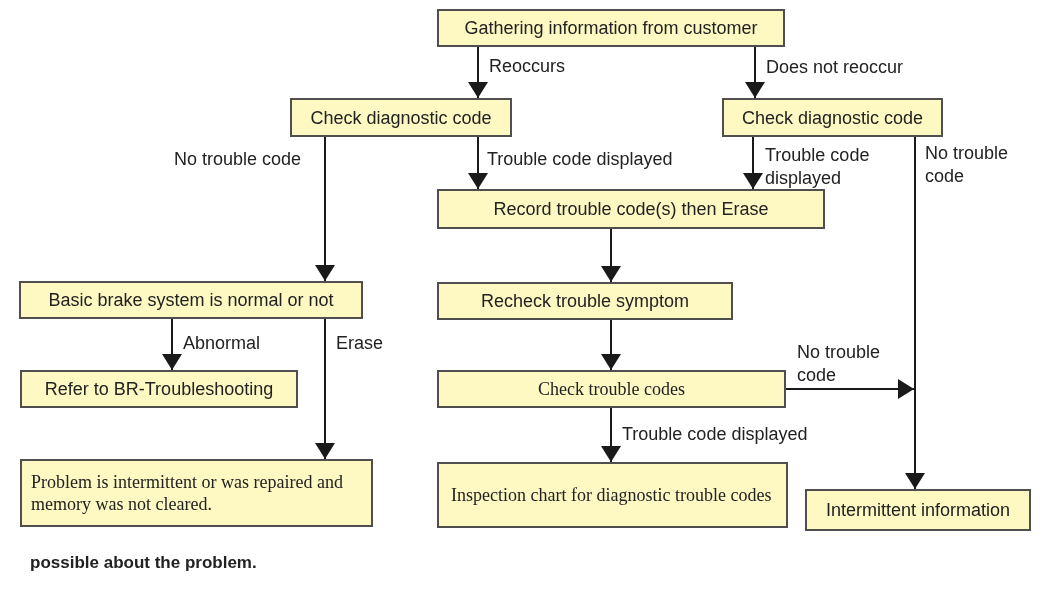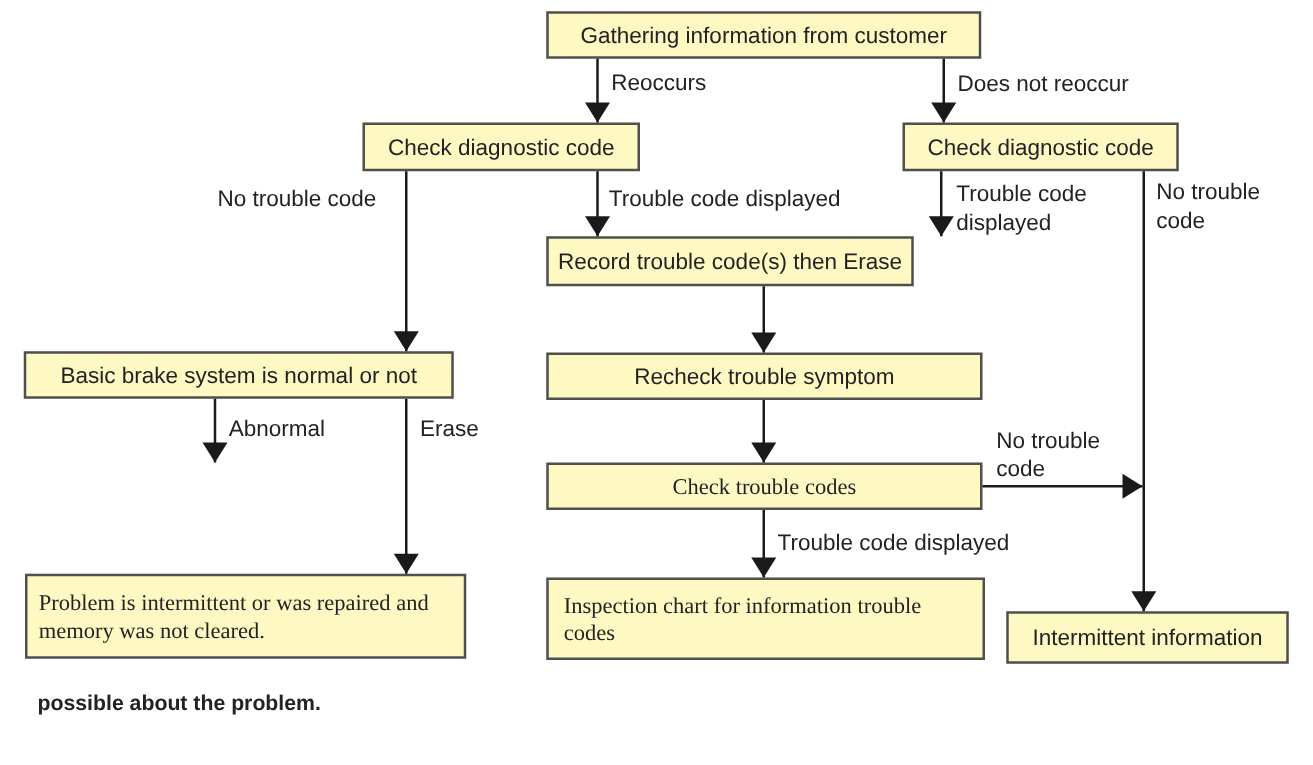--- a/index.html
+++ b/index.html
@@ -52,22 +52,22 @@
   .arr-right{
     position:absolute;width:0;height:0;
     border-top:10px solid transparent;
     border-bottom:10px solid transparent;
     border-left:16px solid var(--line);
   }
   
   #n-gathering{left:437px;top:9px;width:348px;height:38px;}
   #n-check-diag-left{left:290px;top:98px;width:222px;height:39px;}
   #n-check-diag-right{left:722px;top:98px;width:221px;height:39px;}
-  #n-record{left:437px;top:189px;width:294px;height:40px;}
-  #n-recheck{left:437px;top:282px;width:349px;height:38px;}
+  #n-record{left:437px;top:189px;width:388px;height:40px;}
+  #n-recheck{left:437px;top:282px;width:296px;height:38px;}
   #n-check-codes{left:437px;top:370px;width:349px;height:38px;font-family:Liberation Serif, serif;}
   #n-basic-brake{left:19px;top:281px;width:344px;height:38px;}
   #n-refer-br{left:20px;top:370px;width:278px;height:38px;}
   #n-problem{left:20px;top:459px;width:353px;height:68px;padding-left:9px;padding-right:4px;}
   #n-inspection{left:437px;top:462px;width:351px;height:66px;padding-left:12px;padding-right:8px;}
   #n-intermittent{left:805px;top:489px;width:226px;height:42px;}
   
   #c1{left:477px;top:47px;height:51px;}  #a1{left:468px;top:82px;}
   #c2{left:754px;top:47px;height:51px;}  #a2{left:745px;top:82px;}
   #c3{left:324px;top:137px;height:144px;} #a3{left:315px;top:265px;}
@@ -103,22 +103,23 @@
 
 <div class="stage">
 
   <div class="node" id="n-gathering">Gathering information from customer</div>
   <div class="node" id="n-check-diag-left">Check diagnostic code</div>
   <div class="node" id="n-check-diag-right">Check diagnostic code</div>
   <div class="node" id="n-record">Record trouble code(s) then Erase</div>
   <div class="node" id="n-recheck">Recheck trouble symptom</div>
   <div class="node" id="n-check-codes">Check trouble codes</div>
   <div class="node" id="n-basic-brake">Basic brake system is normal or not</div>
+  <div class="node" id="n-refer-br">Refer to BR-Troubleshooting</div>
   <div class="node left-align" id="n-problem">Problem is intermittent or was repaired and memory was not cleared.</div>
-  <div class="node left-align" id="n-inspection">Inspection chart for information trouble codes</div>
+  <div class="node left-align" id="n-inspection">Inspection chart for diagnostic trouble codes</div>
   <div class="node" id="n-intermittent">Intermittent information</div>
 
   <div class="vline" id="c1"></div>
   <div class="arr-down" id="a1"></div>
   <div class="vline" id="c2"></div>
   <div class="arr-down" id="a2"></div>
   <div class="vline" id="c3"></div>
   <div class="arr-down" id="a3"></div>
   <div class="vline" id="c4"></div>
   <div class="arr-down" id="a4"></div>

